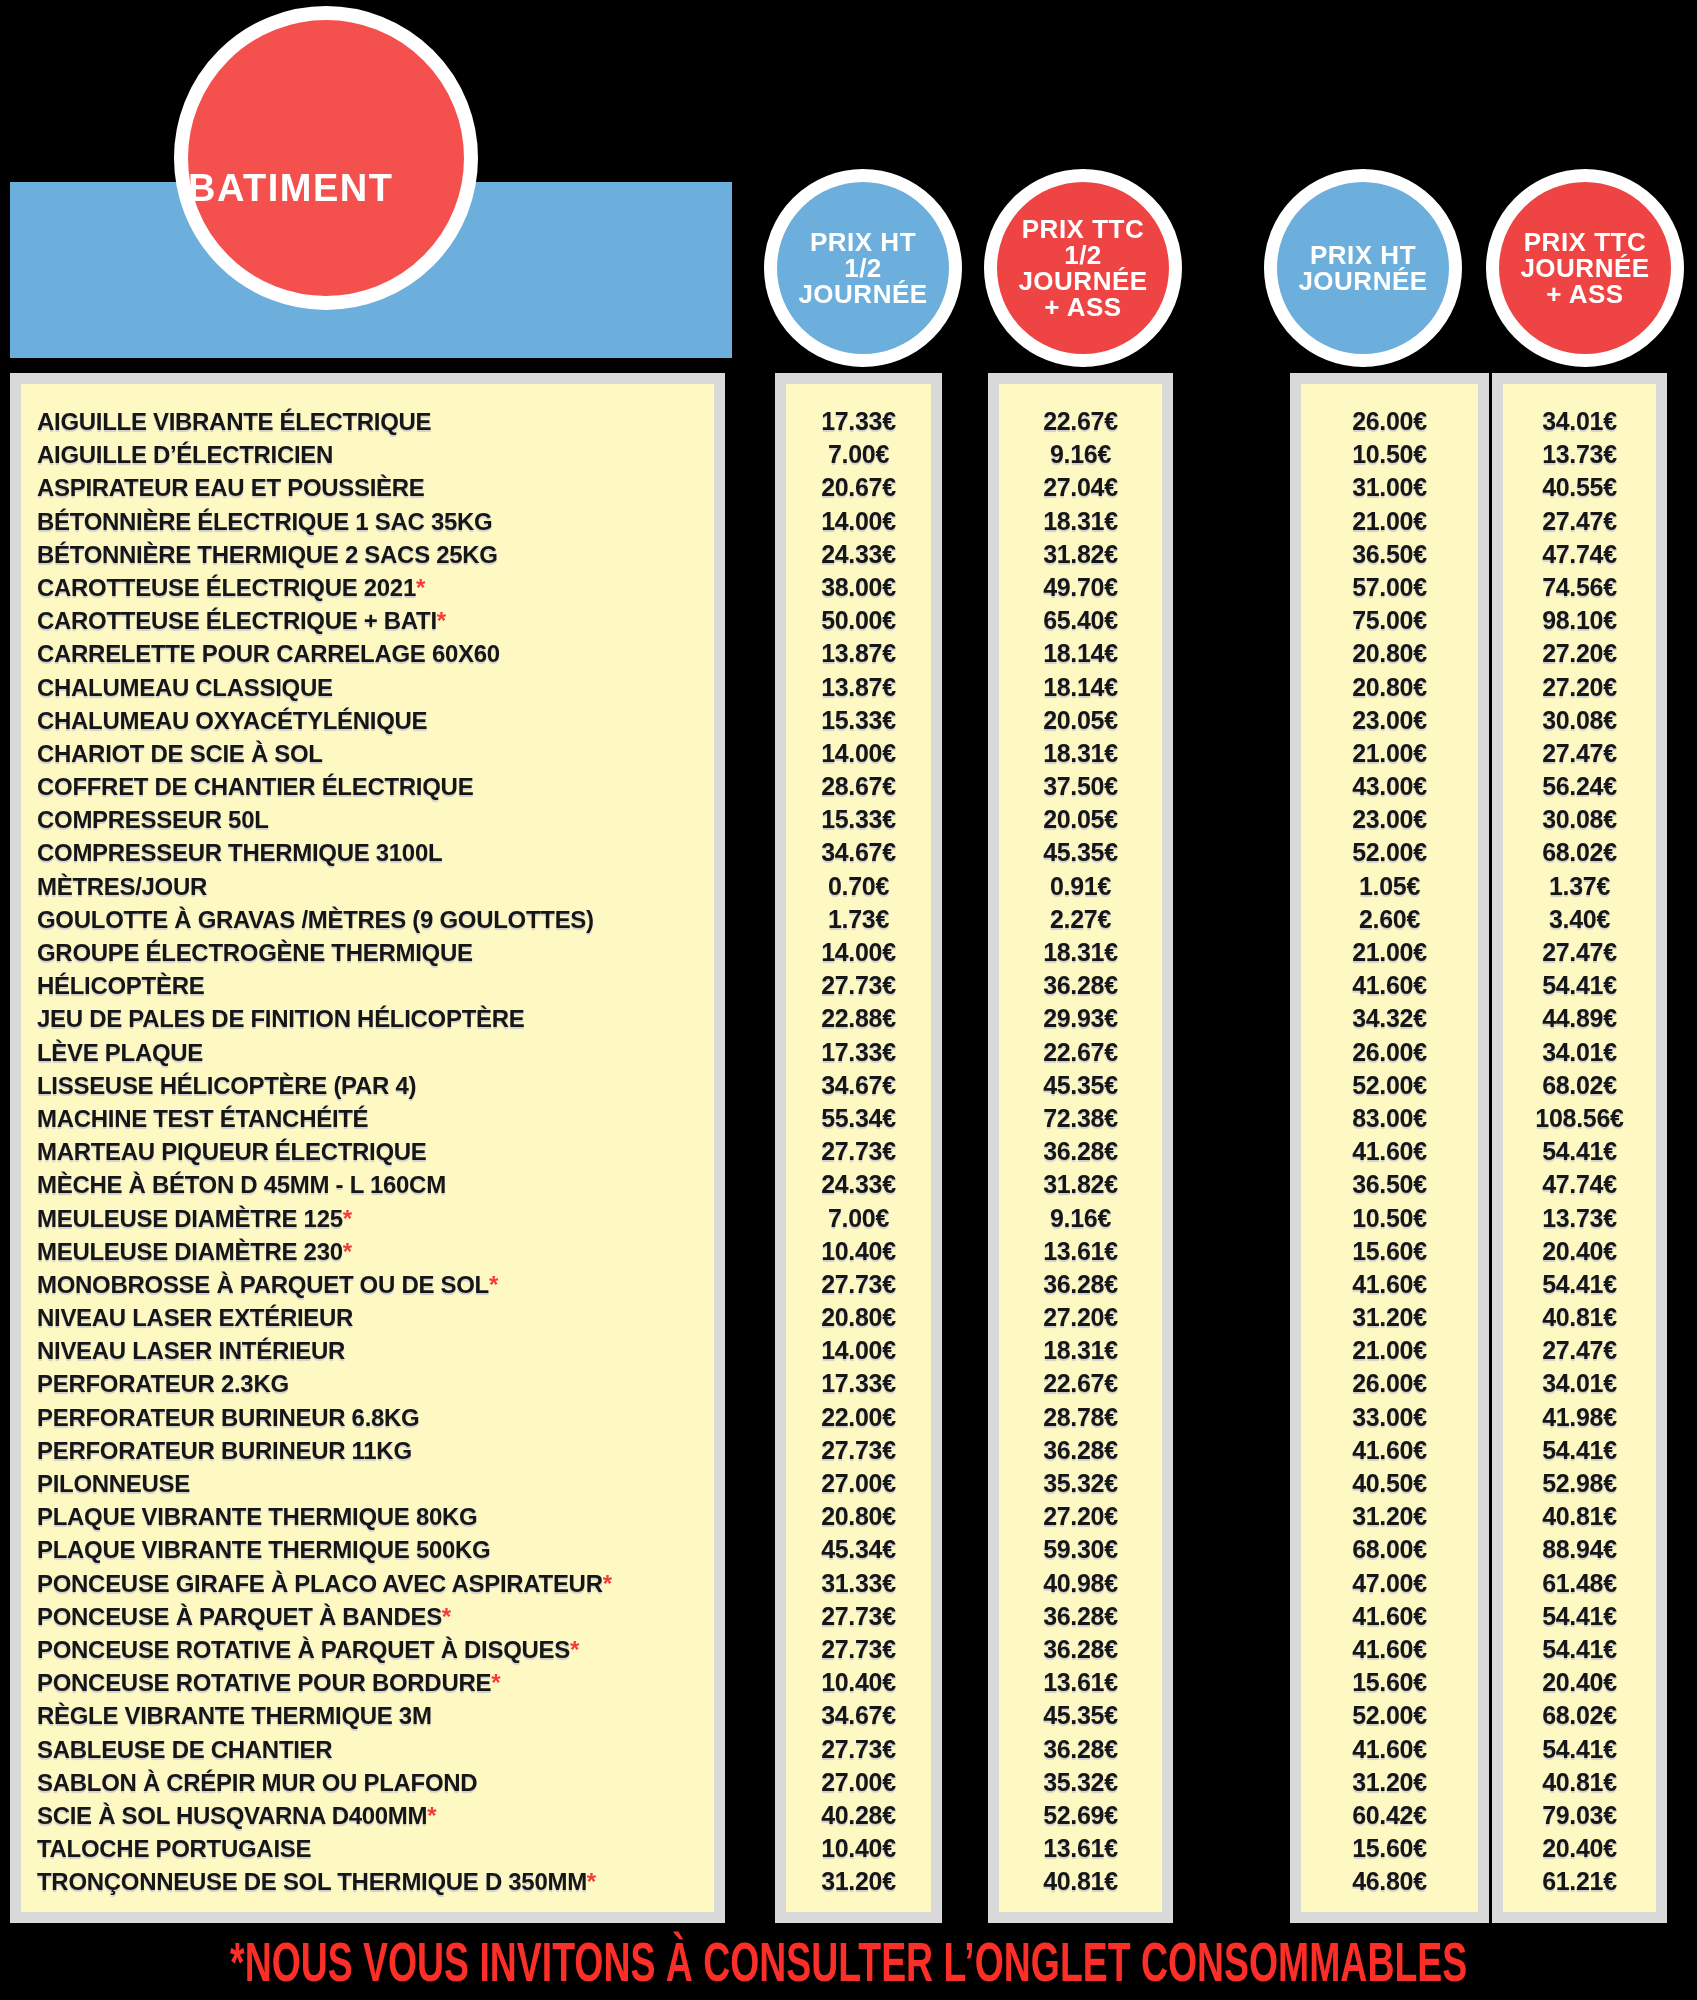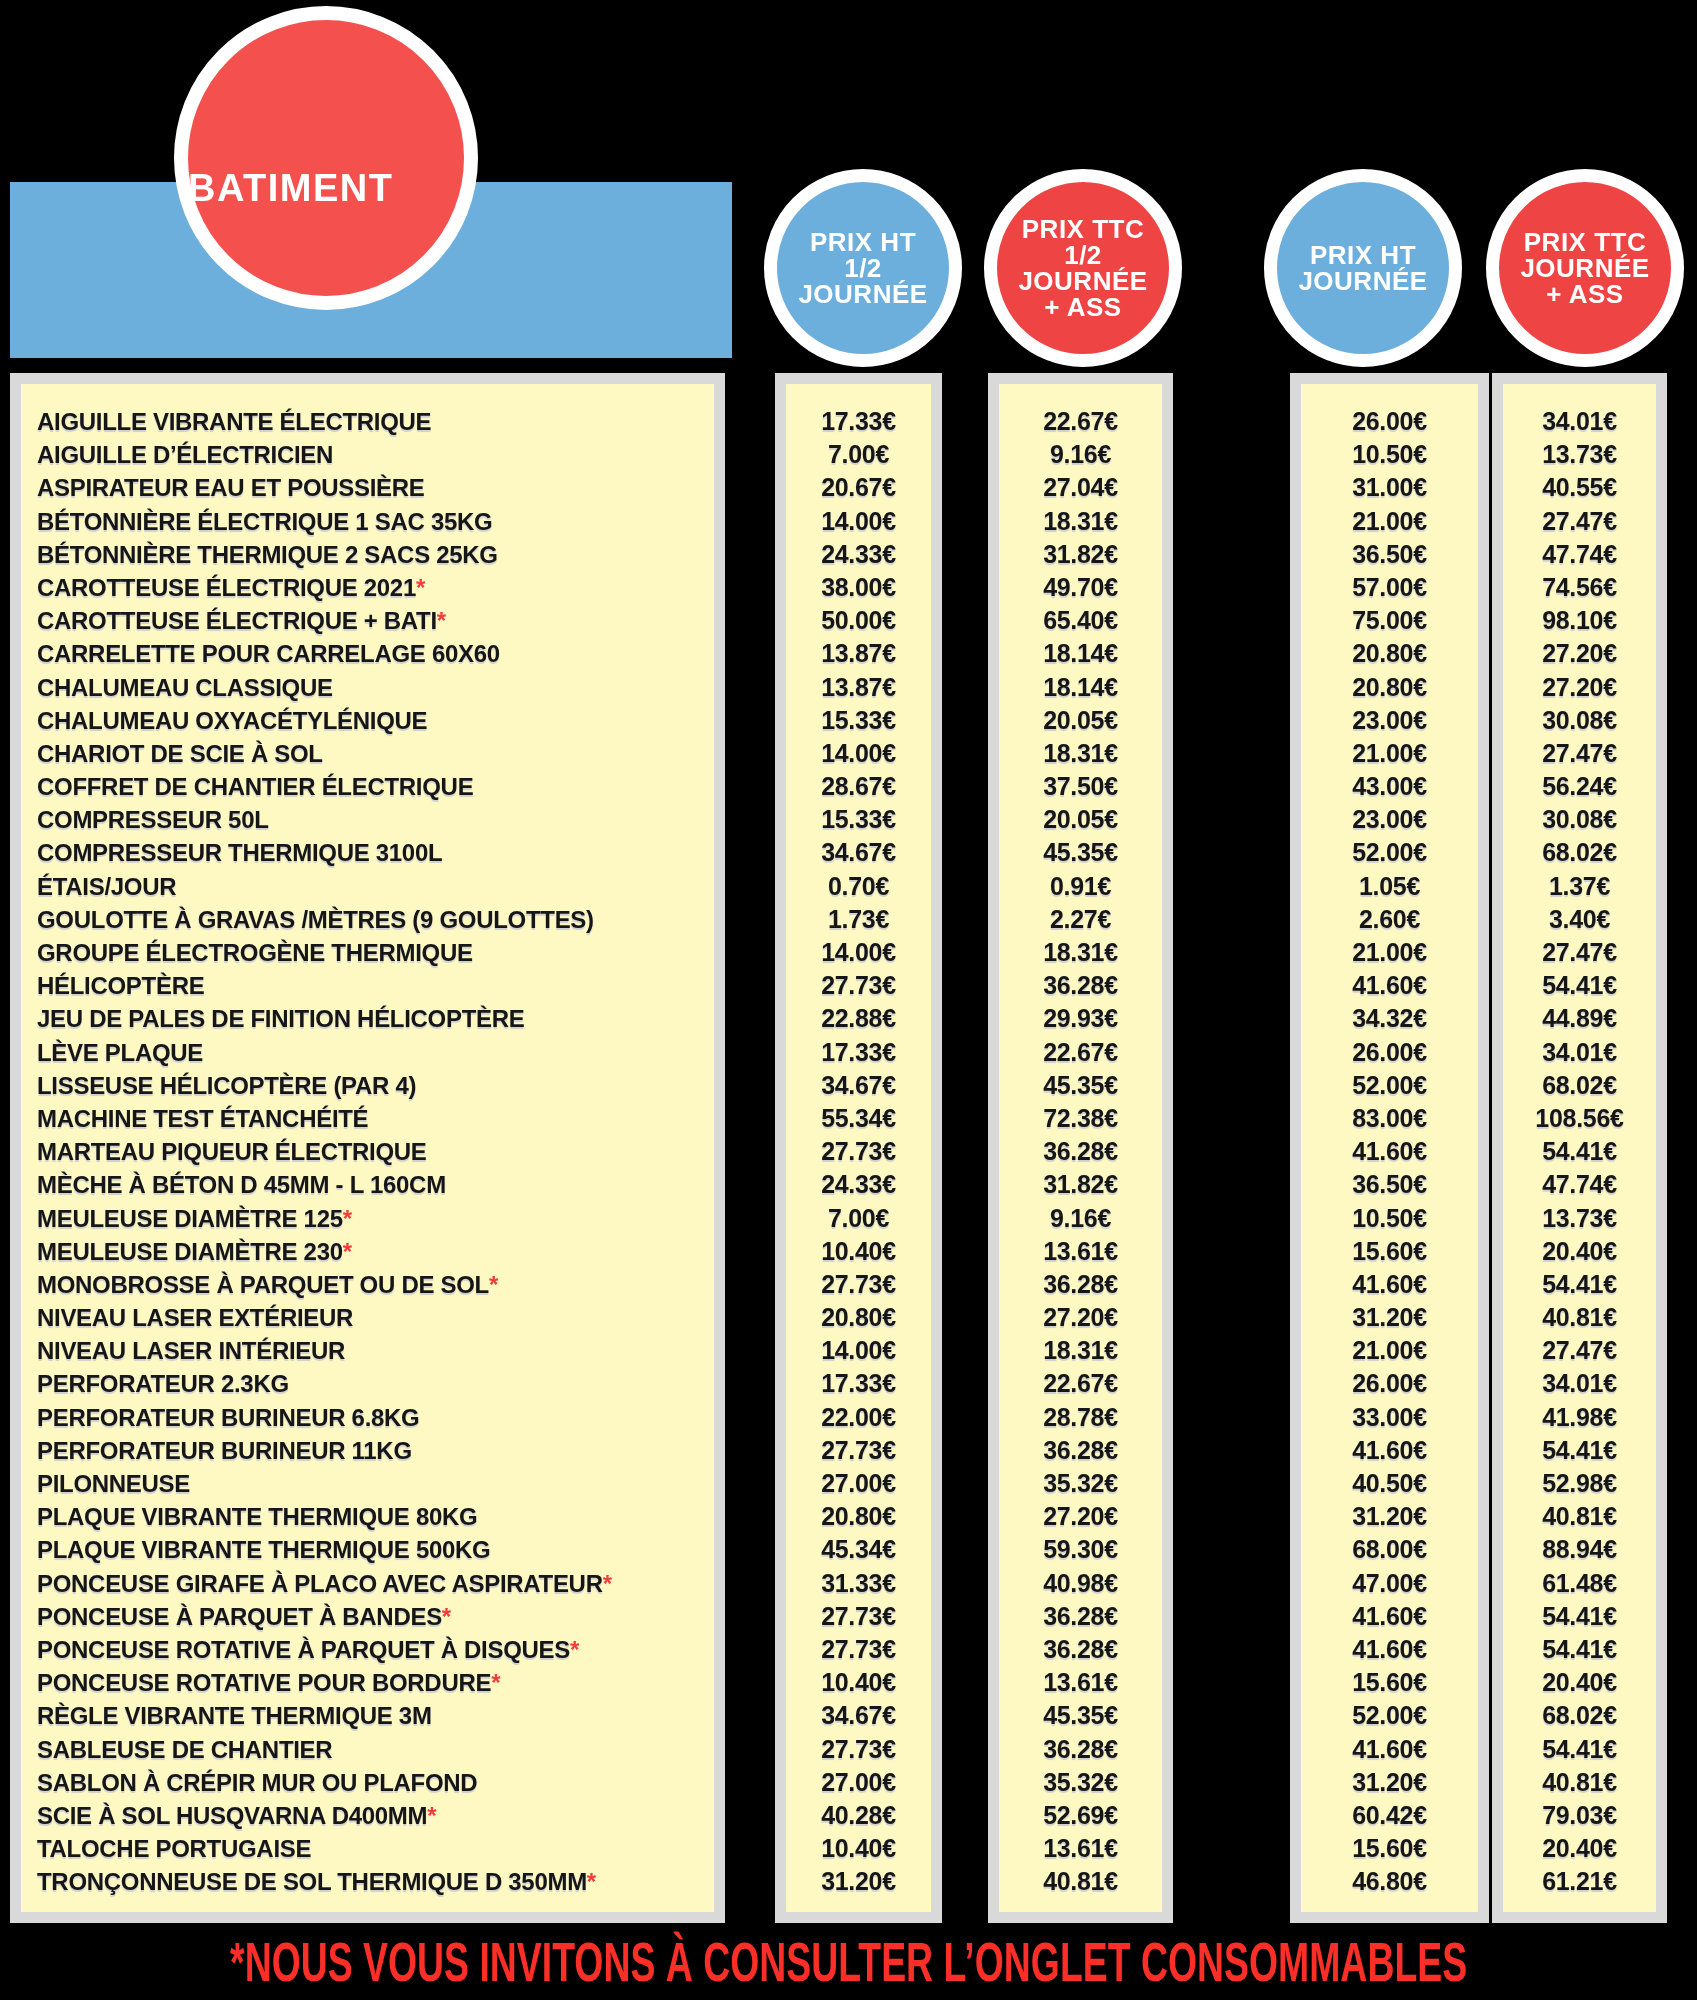--- a/index.html
+++ b/index.html
@@ -114,21 +114,21 @@
       <div class="row name"><span>BÉTONNIÈRE THERMIQUE 2 SACS 25KG</span></div>
       <div class="row name"><span>CAROTTEUSE ÉLECTRIQUE 2021</span><span class="star">*</span></div>
       <div class="row name"><span>CAROTTEUSE ÉLECTRIQUE + BATI</span><span class="star">*</span></div>
       <div class="row name"><span>CARRELETTE POUR CARRELAGE 60X60</span></div>
       <div class="row name"><span>CHALUMEAU CLASSIQUE</span></div>
       <div class="row name"><span>CHALUMEAU OXYACÉTYLÉNIQUE</span></div>
       <div class="row name"><span>CHARIOT DE SCIE À SOL</span></div>
       <div class="row name"><span>COFFRET DE CHANTIER ÉLECTRIQUE</span></div>
       <div class="row name"><span>COMPRESSEUR 50L</span></div>
       <div class="row name"><span>COMPRESSEUR THERMIQUE 3100L</span></div>
-      <div class="row name"><span>ÉTAIS/JOUR</span></div>
+      <div class="row name"><span>MÈTRES/JOUR</span></div>
       <div class="row name"><span>GOULOTTE À GRAVAS /MÈTRES (9 GOULOTTES)</span></div>
       <div class="row name"><span>GROUPE ÉLECTROGÈNE THERMIQUE</span></div>
       <div class="row name"><span>HÉLICOPTÈRE</span></div>
       <div class="row name"><span>JEU DE PALES DE FINITION HÉLICOPTÈRE</span></div>
       <div class="row name"><span>LÈVE PLAQUE</span></div>
       <div class="row name"><span>LISSEUSE HÉLICOPTÈRE (PAR 4)</span></div>
       <div class="row name"><span>MACHINE TEST ÉTANCHÉITÉ</span></div>
       <div class="row name"><span>MARTEAU PIQUEUR ÉLECTRIQUE</span></div>
       <div class="row name"><span>MÈCHE À BÉTON D 45MM - L 160CM</span></div>
       <div class="row name"><span>MEULEUSE DIAMÈTRE 125</span><span class="star">*</span></div>

